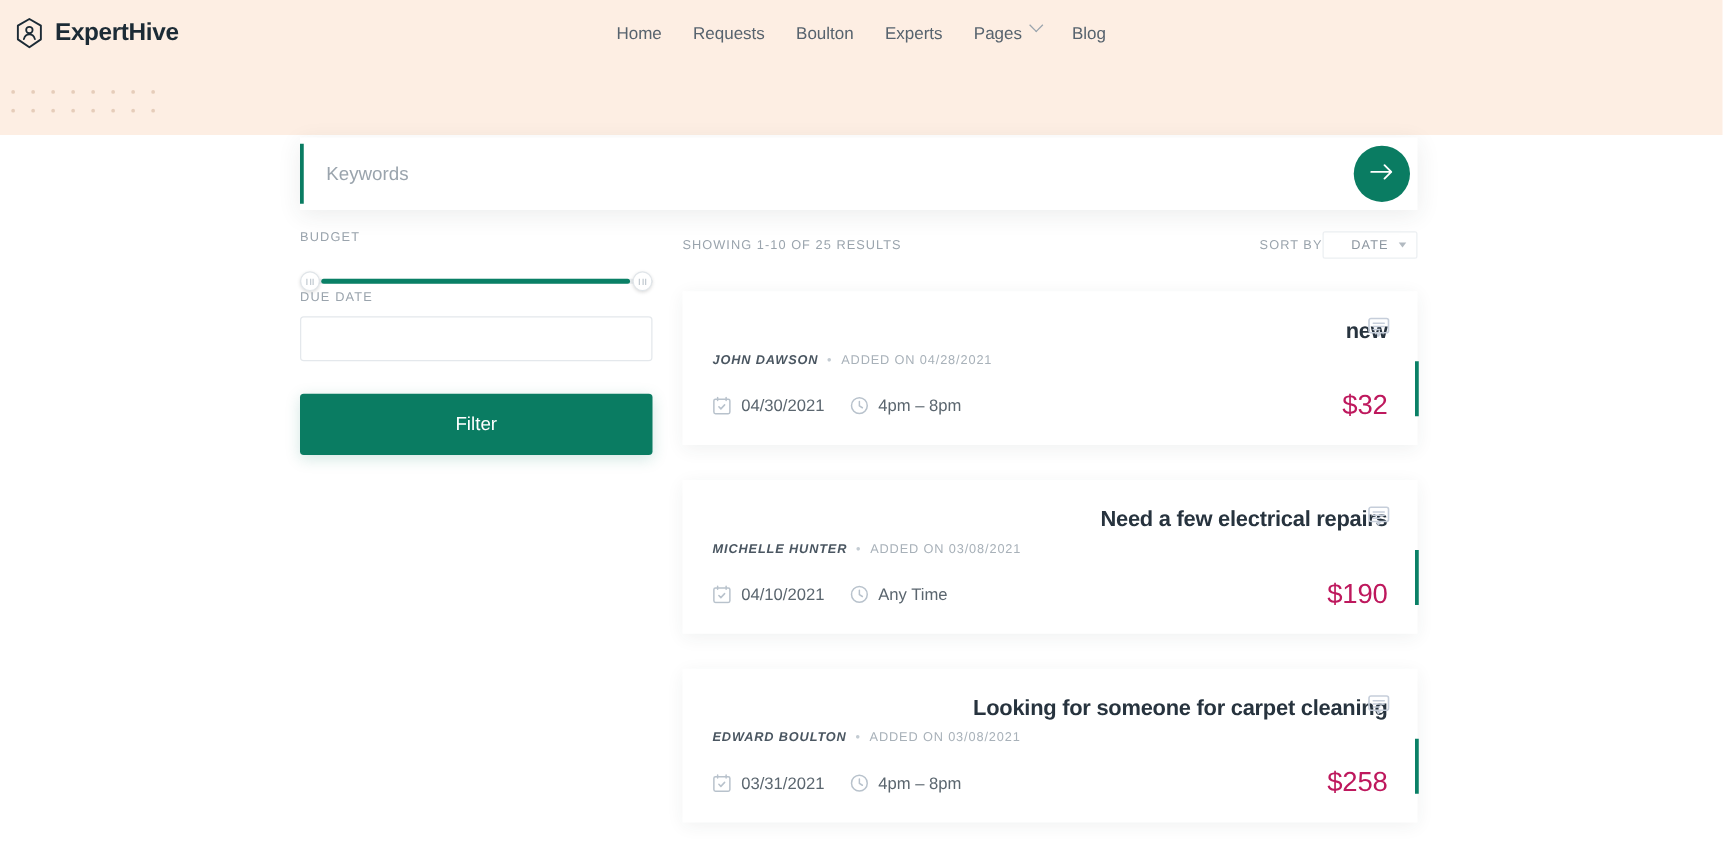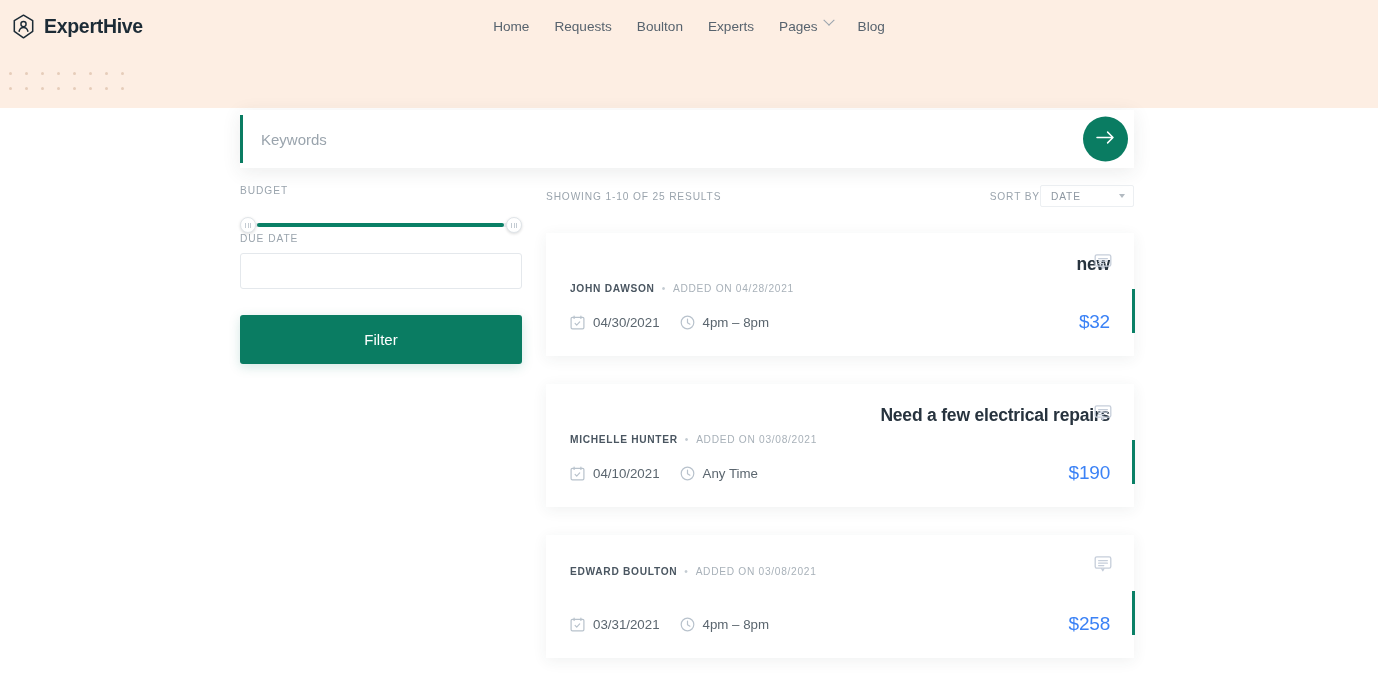--- a/index.html
+++ b/index.html
@@ -314,33 +314,34 @@
     align-items: center;
   }
   .sort-label {
     font-size: 10.2px;
     letter-spacing: 0.85px;
     color: #9aa4ad;
     text-transform: uppercase;
   }
   .sort-select {
     position: relative;
-    width: 94px;
+    width: 76px;
     height: 22px;
     border: 1px solid #eceff2;
     border-radius: 2px;
     display: flex;
     align-items: center;
     padding: 0 10px;
     font-size: 10.2px;
     letter-spacing: 0.85px;
     color: #8d97a1;
     text-transform: uppercase;
     cursor: pointer;
     background: #fff;
+    justify-content: center;
   }
   .sort-caret {
     position: absolute;
     right: 8px;
     top: 50%;
     width: 0; height: 0;
     border-left: 3.6px solid transparent;
     border-right: 3.6px solid transparent;
     border-top: 4px solid #b2bac1;
     transform: translateY(-50%);
@@ -367,21 +368,21 @@
   .card-meta {
     margin-top: 9px;
     font-size: 10.2px;
     letter-spacing: 0.7px;
     text-transform: uppercase;
     display: flex;
     align-items: center;
     gap: 7px;
     white-space: nowrap;
   }
-  .meta-author { color: #4a5661; font-weight: bold; }
+  .meta-author { color: #4a5661; font-weight: bold; font-style: italic; }
   .meta-sep { color: #c3cbd2; }
   .meta-added { color: #a8b1b9; }
 
   .card-bottom {
     position: absolute;
     left: 24px;
     right: 24px;
     top: 78px;
     display: flex;
     align-items: center;
@@ -390,22 +391,22 @@
     display: flex;
     align-items: center;
     gap: 8px;
     font-size: 13.3px;
     color: #5b666f;
     margin-right: 20px;
   }
   .chip svg { display: block; flex: none; }
   .card-price {
     margin-left: auto;
-    font-size: 19px;
-    color: #3b82f6;
+    font-size: 22px;
+    color: #be185d;
     letter-spacing: -0.2px;
   }
   .card-accent {
     position: absolute;
     right: -1px;
     top: 56px;
     width: 3px;
     height: 44px;
     background: #0a8066;
   }
@@ -604,20 +605,21 @@
       <svg width="18" height="18" viewBox="0 0 18 18" fill="none">
         <rect x="1.2" y="1.8" width="15.6" height="11.4" rx="1.6" stroke="#c6ceda" stroke-width="1.3"></rect>
         <path d="M4.6 5.6h8.8M4.6 8.2h8.8M4.6 10.6h5.2" stroke="#c6ceda" stroke-width="1.2" stroke-linecap="round"></path>
         <path d="M7.4 13.2l1.4 2.6 1.4-2.6" stroke="#c6ceda" stroke-width="1.3" stroke-linejoin="round"></path>
       </svg>
     </span>
     <span class="card-accent"></span>
   </article>
 
   <article class="card">
+    <div class="card-title">Looking for someone for carpet cleaning</div>
     <div class="card-meta">
       <span class="meta-author">Edward Boulton</span>
       <span class="meta-sep">•</span>
       <span class="meta-added">Added on 03/08/2021</span>
     </div>
     <div class="card-bottom">
       <span class="chip">
         <span>
           <svg width="15" height="15" viewBox="0 0 15 15" fill="none">
             <rect x="1.1" y="2.3" width="12.8" height="11.6" rx="1.3" stroke="#b8c2cc" stroke-width="1.2"></rect>

